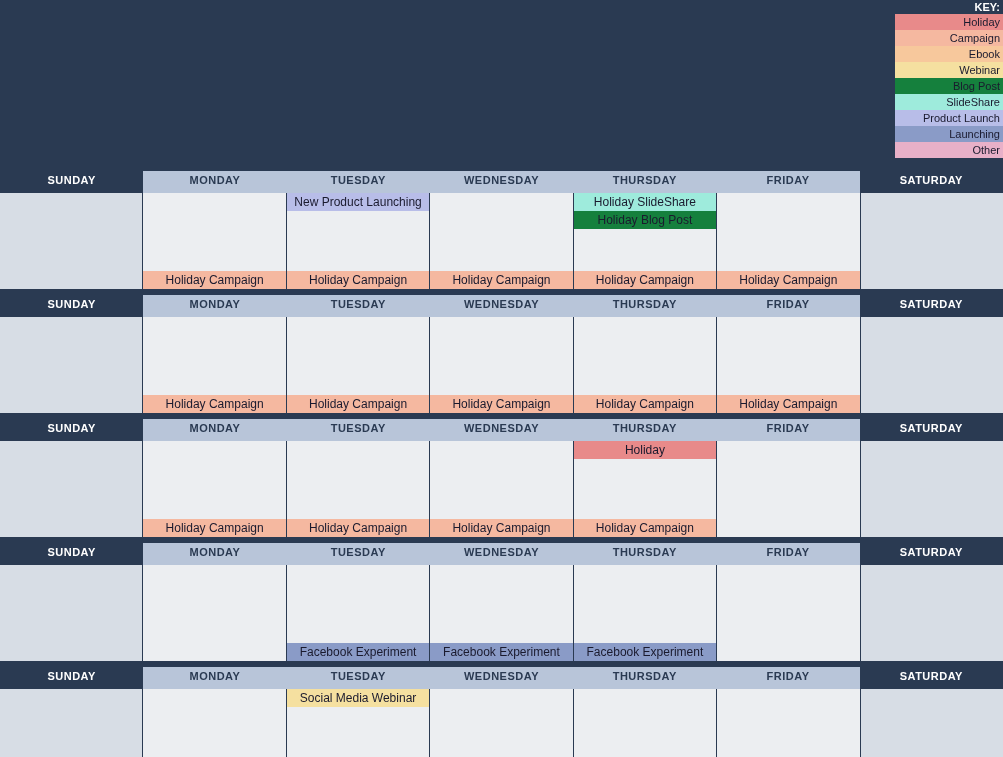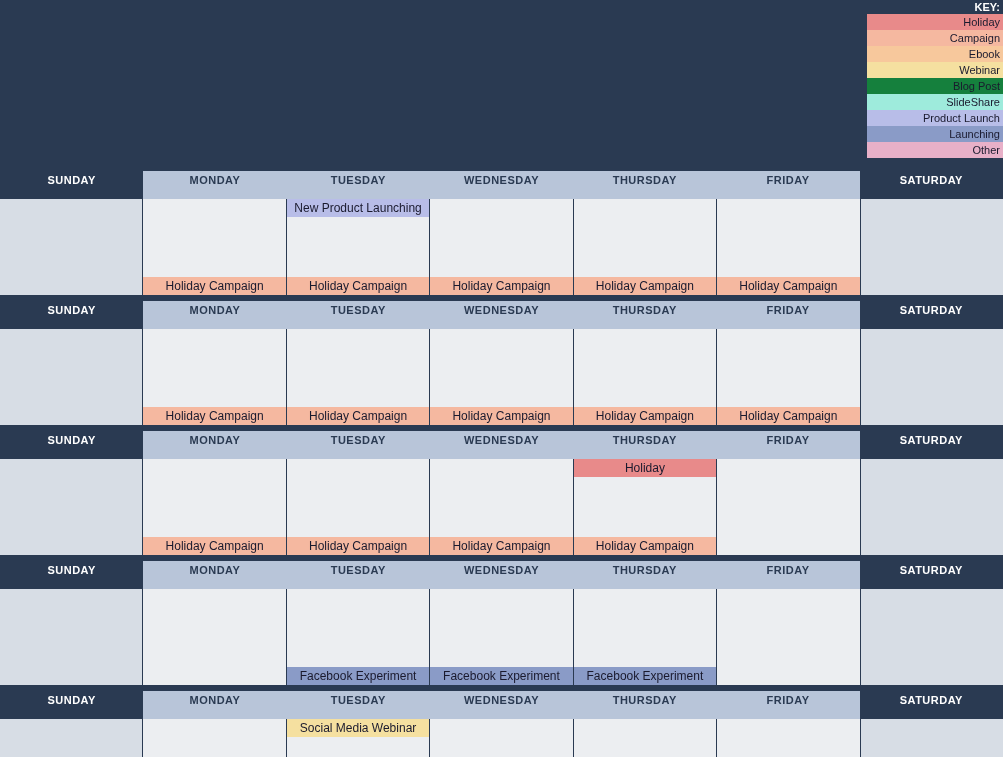--- a/index.html
+++ b/index.html
@@ -23,21 +23,21 @@
     transform: translateX(-50%);
     color: #fff;
     font-size: 32px;
     font-weight: 300;
     letter-spacing: 1px;
   }
   .key-box {
     position: absolute;
     right: 0;
     top: 0;
-    width: 136px;
+    width: 108px;
     font-size: 11px;
   }
   .key-title {
     background: #2a3a52;
     color: #fff;
     text-align: right;
     padding: 1px 3px;
     font-weight: 600;
     font-size: 11px;
   }
@@ -48,21 +48,21 @@
     font-size: 11px;
     line-height: 14px;
     height: 16px;
   }
   .calendar {
     width: 100%;
   }
   .weekdays {
     display: flex;
     width: 100%;
-    height: 28px;
+    height: 22px;
   }
   .weekday {
     flex: 1;
     text-align: center;
     font-size: 11px;
     font-weight: 600;
     letter-spacing: 0.5px;
     line-height: 18px;
   }
   .weekday.weekend {
@@ -169,20 +169,24 @@
         </div>
       </div>
       <div class="cell workday">
         <div class="cell-top"></div>
         <div class="cell-spacer"></div>
         <div class="cell-bottom">
           <div class="event c-campaign">Holiday Campaign</div>
         </div>
       </div>
       <div class="cell workday">
+        <div class="cell-top">
+          <div class="event c-slideshare">Holiday SlideShare</div>
+          <div class="event c-blogpost">Holiday Blog Post</div>
+        </div>
         <div class="cell-spacer"></div>
         <div class="cell-bottom">
           <div class="event c-campaign">Holiday Campaign</div>
         </div>
       </div>
       <div class="cell workday">
         <div class="cell-top"></div>
         <div class="cell-spacer"></div>
         <div class="cell-bottom">
           <div class="event c-campaign">Holiday Campaign</div>

